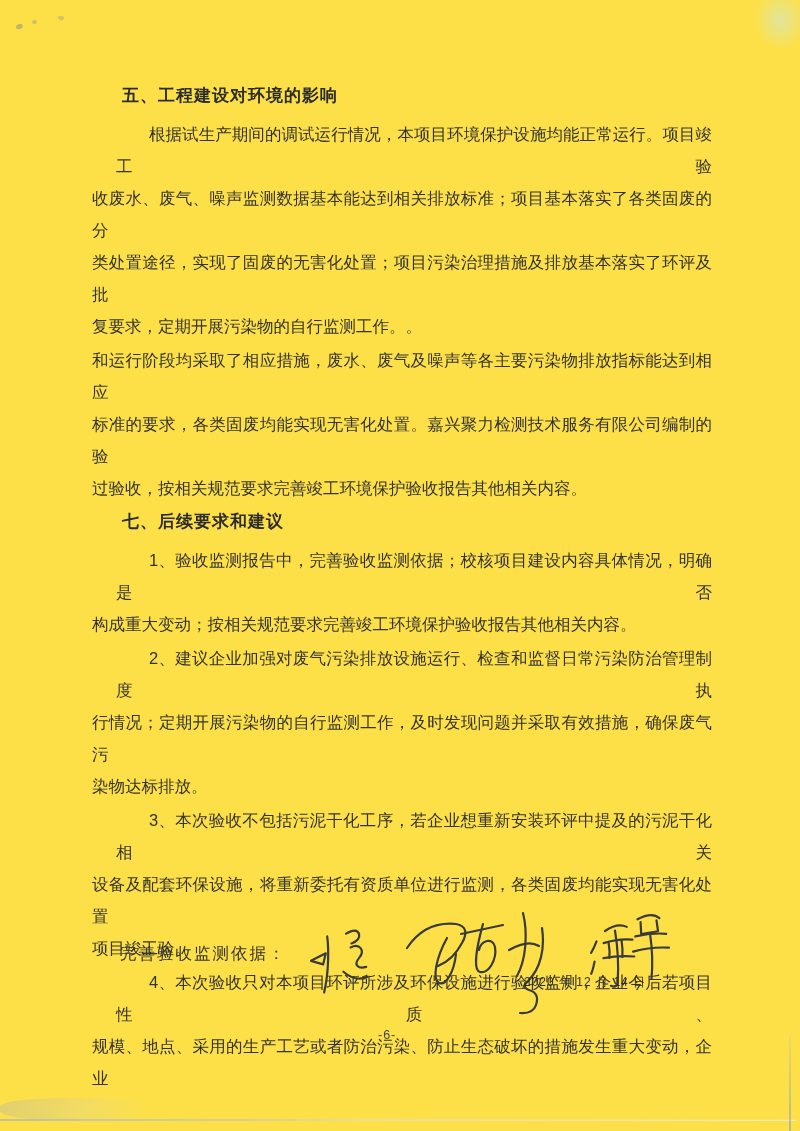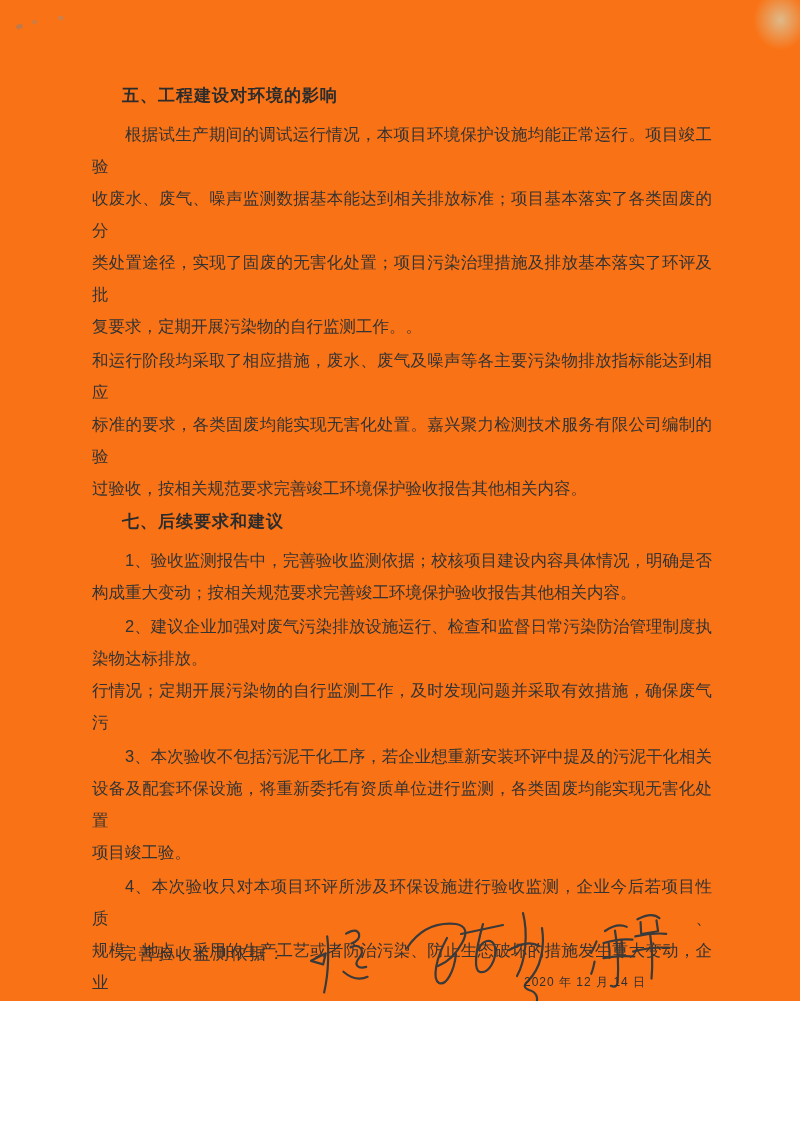--- a/index.html
+++ b/index.html
@@ -1,28 +1,28 @@
 <!DOCTYPE html>
 <html><head>
 <meta charset="utf-8">
 <style>
   html,body{margin:0;padding:0;background:#ffffff;}
   .page{
-    position:relative;width:800px;height:1001px;background:#f97316;overflow:hidden;
+    position:relative;width:800px;height:1131px;background:#fde047;overflow:hidden;
     font-family:"Liberation Sans",sans-serif;color:#333333;
   }
   .content{position:absolute;left:92px;top:80px;width:620px;}
   .heading{
     font-size:17px;font-weight:bold;color:#2c2c2c;line-height:32px;
     padding-left:30px;margin:0 0 6px 0;letter-spacing:1px;
   }
   .para{margin:0 0 2px 0;}
   .bline{font-size:16.5px;line-height:32px;color:#333333;white-space:nowrap;}
   .bline.fill{white-space:normal;text-align:justify;text-align-last:justify;}
-  .bline.first{text-indent:2em;}
+  .bline.first{text-indent:2em;margin-left:24px;}
   .sig-caption{
     position:absolute;left:120px;top:943px;font-size:16.5px;color:#333333;
     letter-spacing:2px;
   }
   .sig-svg{position:absolute;left:295px;top:900px;}
   .sig-svg path{fill:none;stroke:#3a3a3a;stroke-width:2.2;stroke-linecap:round;stroke-linejoin:round;}
   .sig-date{
     position:absolute;left:524px;top:974px;font-size:12px;color:#2f2f2f;letter-spacing:1px;
   }
   .page-num{
@@ -81,22 +81,22 @@
       <div class="bline">过验收，按相关规范要求完善竣工环境保护验收报告其他相关内容。</div>
     </div>
 
     <div class="heading">七、后续要求和建议</div>
     <div class="para">
       <div class="bline first fill">1、验收监测报告中，完善验收监测依据；校核项目建设内容具体情况，明确是否</div>
       <div class="bline">构成重大变动；按相关规范要求完善竣工环境保护验收报告其他相关内容。</div>
     </div>
     <div class="para">
       <div class="bline first fill">2、建议企业加强对废气污染排放设施运行、检查和监督日常污染防治管理制度执</div>
+      <div class="bline fill">行情况；定期开展污染物的自行监测工作，及时发现问题并采取有效措施，确保废气污</div>
       <div class="bline">染物达标排放。</div>
-      <div class="bline fill">行情况；定期开展污染物的自行监测工作，及时发现问题并采取有效措施，确保废气污</div>
     </div>
     <div class="para">
       <div class="bline first fill">3、本次验收不包括污泥干化工序，若企业想重新安装环评中提及的污泥干化相关</div>
       <div class="bline fill">设备及配套环保设施，将重新委托有资质单位进行监测，各类固废均能实现无害化处置</div>
       <div class="bline">项目竣工验。</div>
     </div>
     <div class="para">
       <div class="bline first fill">4、本次验收只对本项目环评所涉及环保设施进行验收监测，企业今后若项目性质、</div>
       <div class="bline fill">规模、地点、采用的生产工艺或者防治污染、防止生态破坏的措施发生重大变动，企业</div>
 

